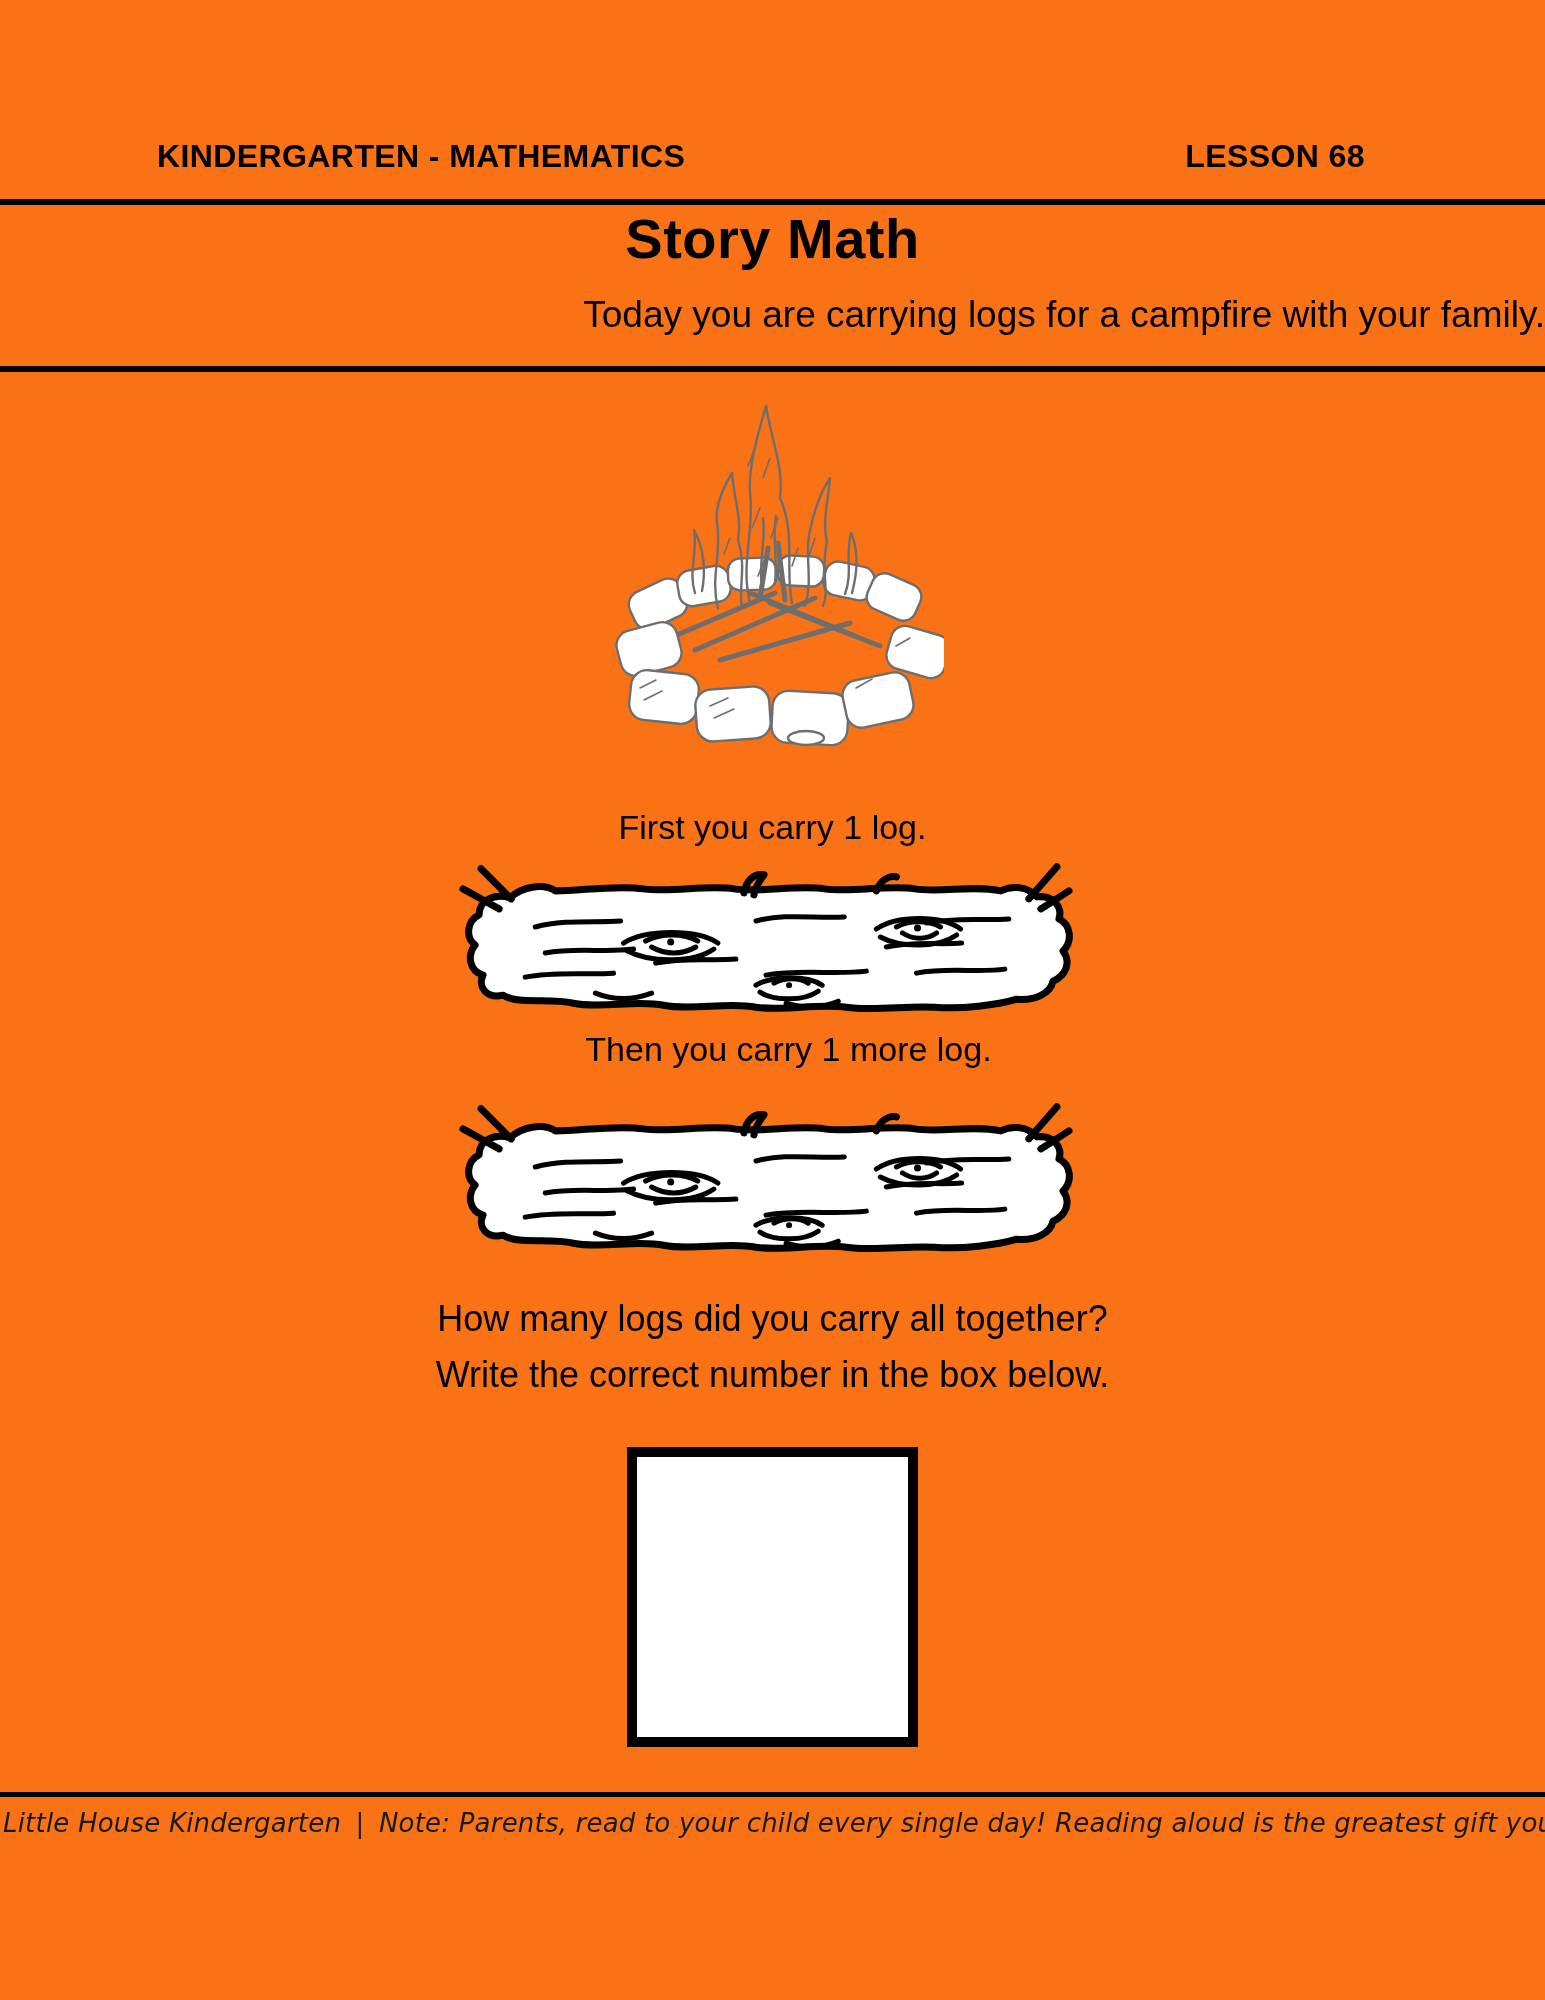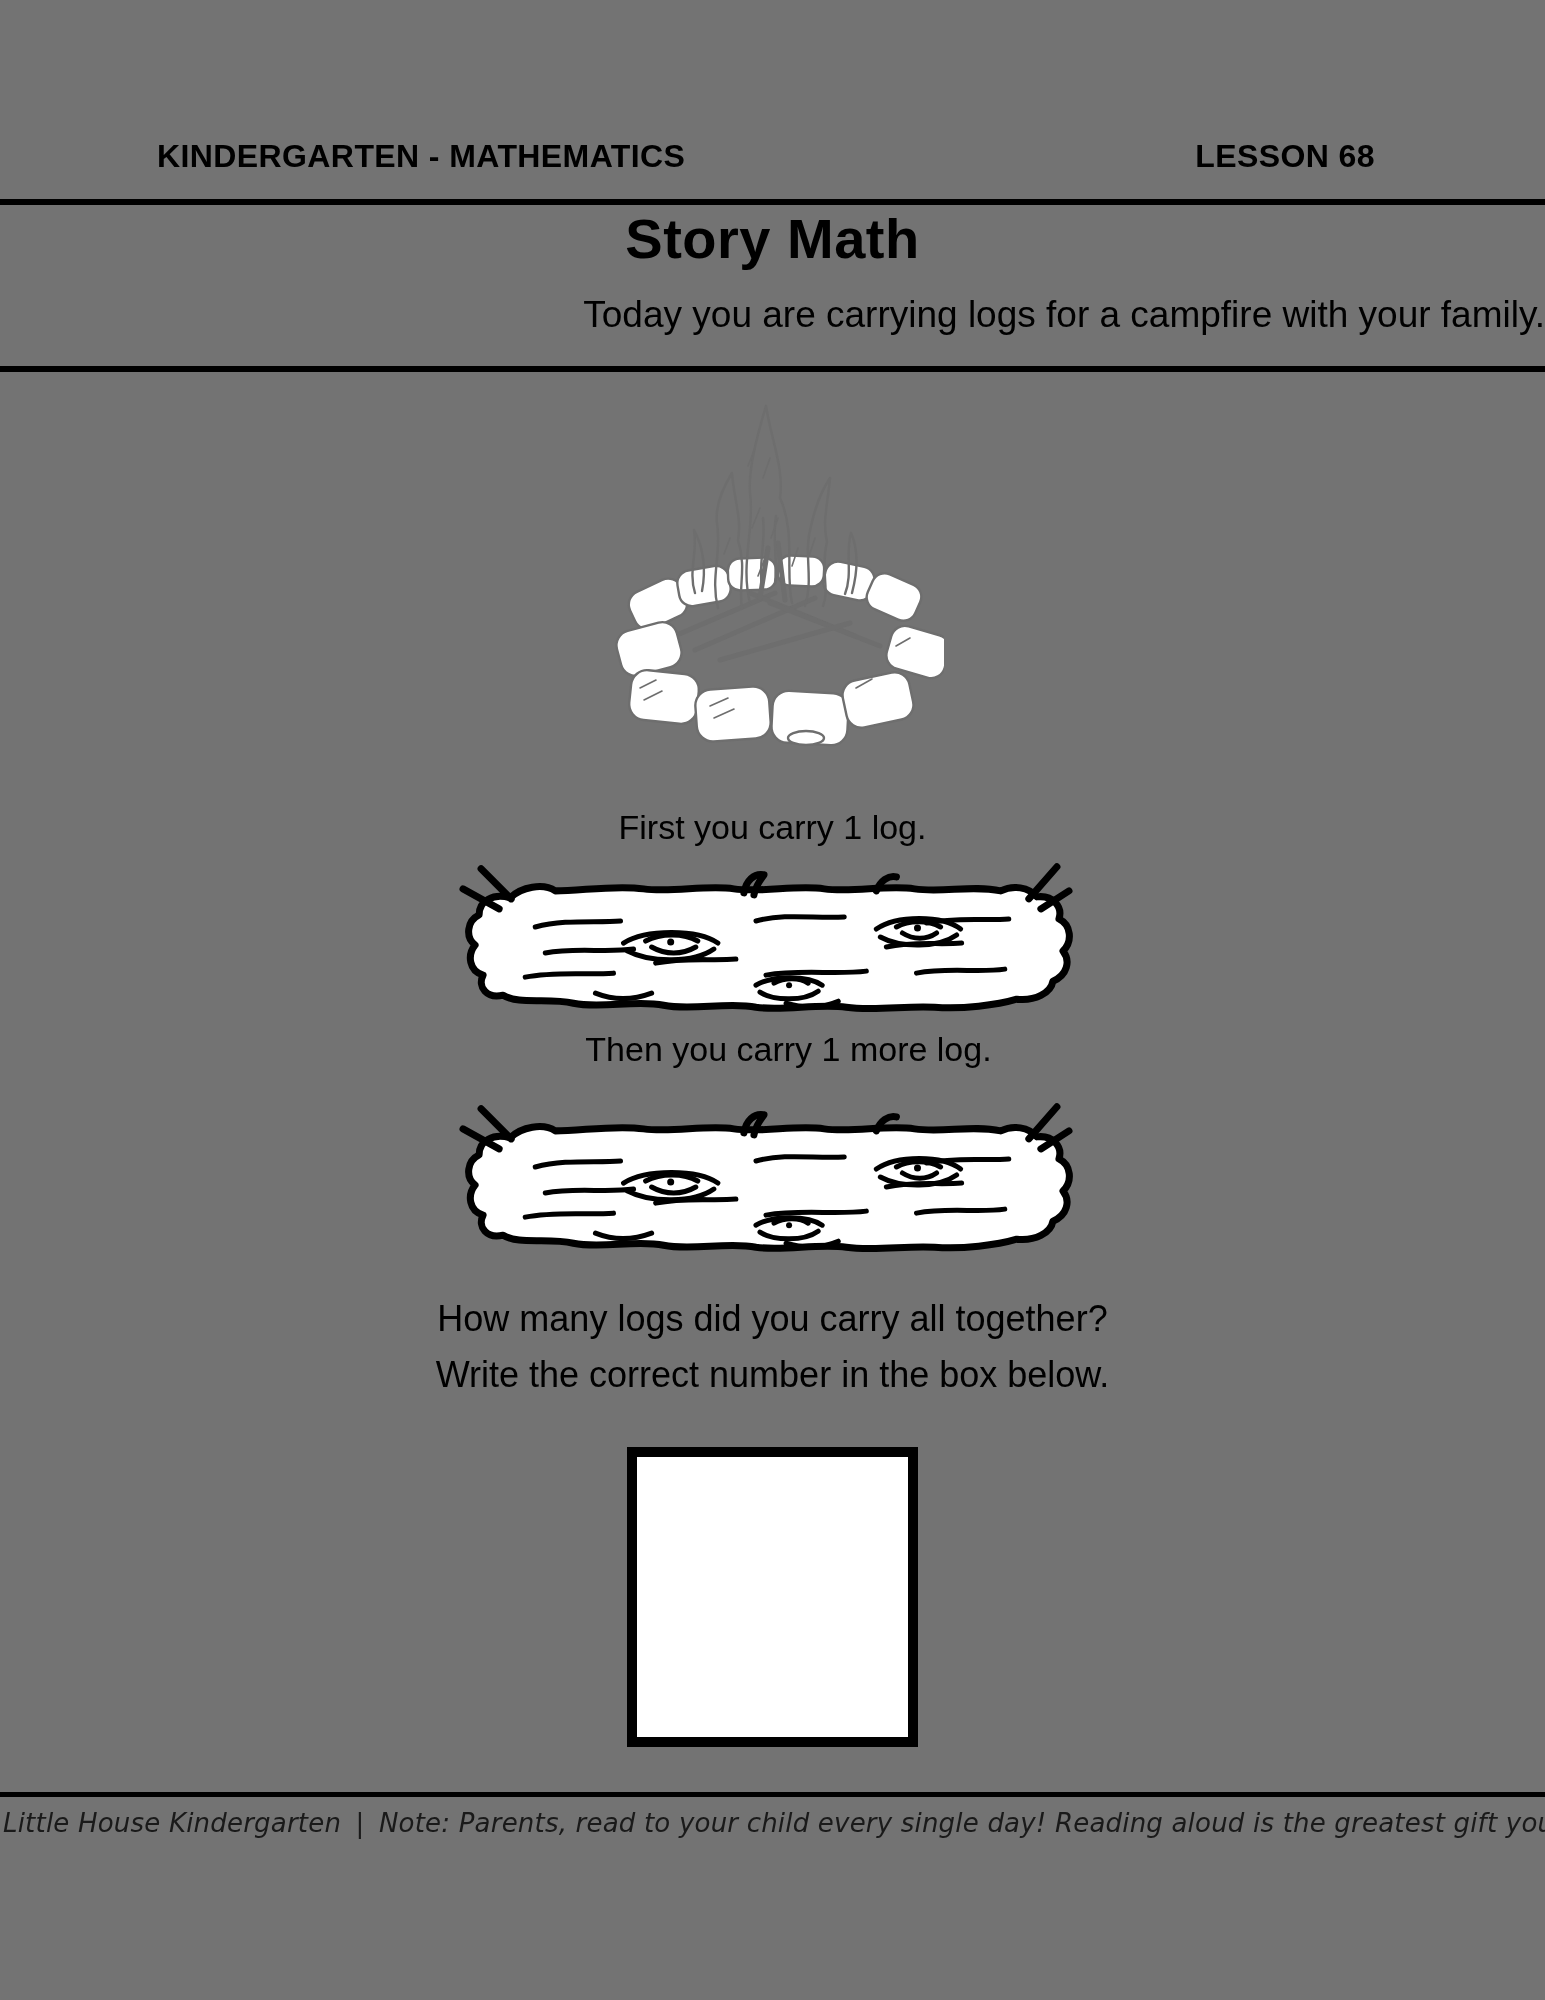--- a/index.html
+++ b/index.html
@@ -1,26 +1,26 @@
 <!DOCTYPE html>
 <html><head>
 <meta charset="utf-8">
 <style>
   html,body{margin:0;padding:0;background:#ffffff;}
   .page{
     position:relative;
     width:1545px;height:2000px;
-    background:#737373;
+    background:#f97316;
     overflow:hidden;
     font-family:"Liberation Sans", sans-serif;
     color:#000;
   }
   .hdr{position:absolute;top:138px;font-weight:700;font-size:32px;letter-spacing:.4px;white-space:nowrap;}
   .hdr-left{left:157px;}
-  .hdr-right{right:170px;}
+  .hdr-right{right:180px;}
   .divider{position:absolute;left:0;width:100%;background:#000;}
   .div-top{top:199px;height:6px;}
   .div-mid{top:366px;height:6px;}
   .div-bottom{top:1792px;height:5px;}
   .title{
     position:absolute;top:206px;left:0;width:100%;
     text-align:center;font-size:56px;font-weight:700;letter-spacing:.5px;
   }
   .subtitle{
     position:absolute;top:294px;left:0;width:100%;

